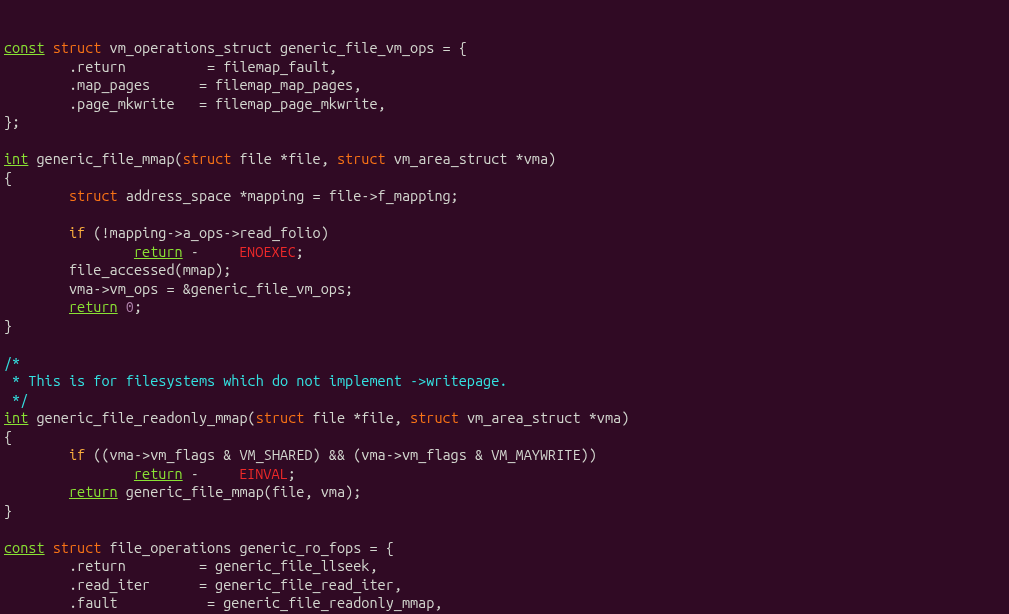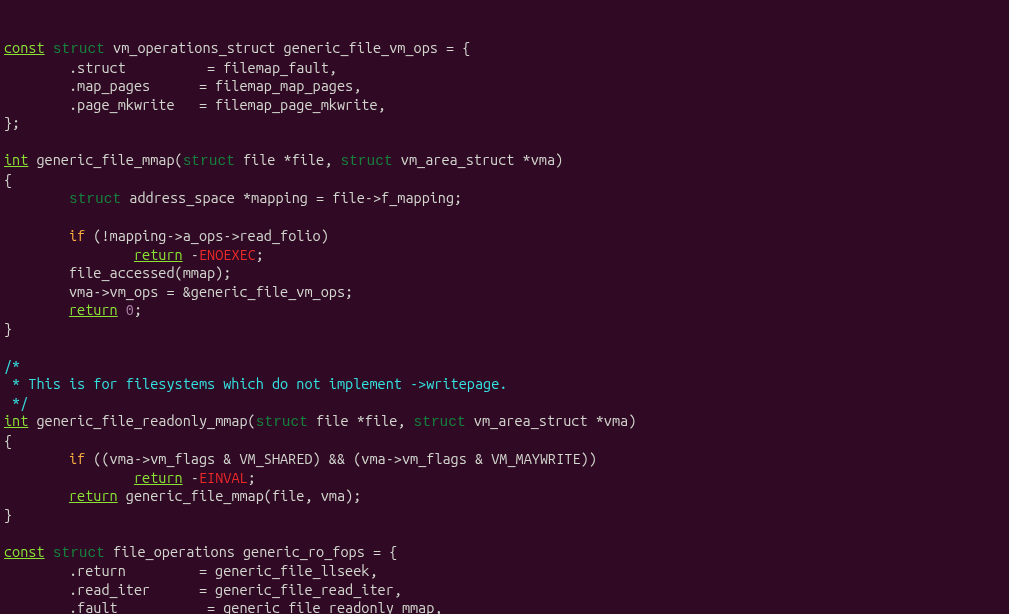--- a/index.html
+++ b/index.html
@@ -9,32 +9,32 @@
     font-family: "Ubuntu Mono", "DejaVu Sans Mono", Consolas, monospace;
     font-size: 14.5px;
     line-height: 18.5px;
     width: 1009px;
     height: 614px;
     overflow: hidden;
     white-space: pre;
     padding: 2px 4px;
   }
   .kw1 { color: #8ae234; text-decoration: underline; }      
-  .kw2 { color: #15803d; font-family: Liberation Mono, monospace; }      
+  .kw2 { color: #f97316; }      
   .kw3 { color: #fcaf3e; text-align: center; }      
   .num { color: #ad7fa8; }      
-  .err { color: #ef2929; }      
+  .err { color: #ef2929; margin-left: 40px; }      
   .cmt { color: #34e2e2; }      
   span { display: inline; }
 </style>
 </head>
 <body>
 
 <div><span class="kw1">const</span> <span class="kw2">struct</span><span> vm_operations_struct generic_file_vm_ops = {</span>
-<span>        .struct          = filemap_fault,</span>
+<span>        .return          = filemap_fault,</span>
 <span>        .map_pages      = filemap_map_pages,</span>
 <span>        .page_mkwrite   = filemap_page_mkwrite,</span>
 <span>};</span>
 <span></span>
 <span class="kw1">int</span><span> generic_file_mmap(</span><span class="kw2">struct</span><span> file *file, </span><span class="kw2">struct</span><span> vm_area_struct *vma)</span>
 <span>{</span>
 <span>        </span><span class="kw2">struct</span><span> address_space *mapping = file-&gt;f_mapping;</span>
 <span></span>
 <span>        </span><span class="kw3">if</span><span> (!mapping-&gt;a_ops-&gt;read_folio)</span>
 <span>                </span><span class="kw1">return</span><span> -</span><span class="err">ENOEXEC</span><span>;</span>

